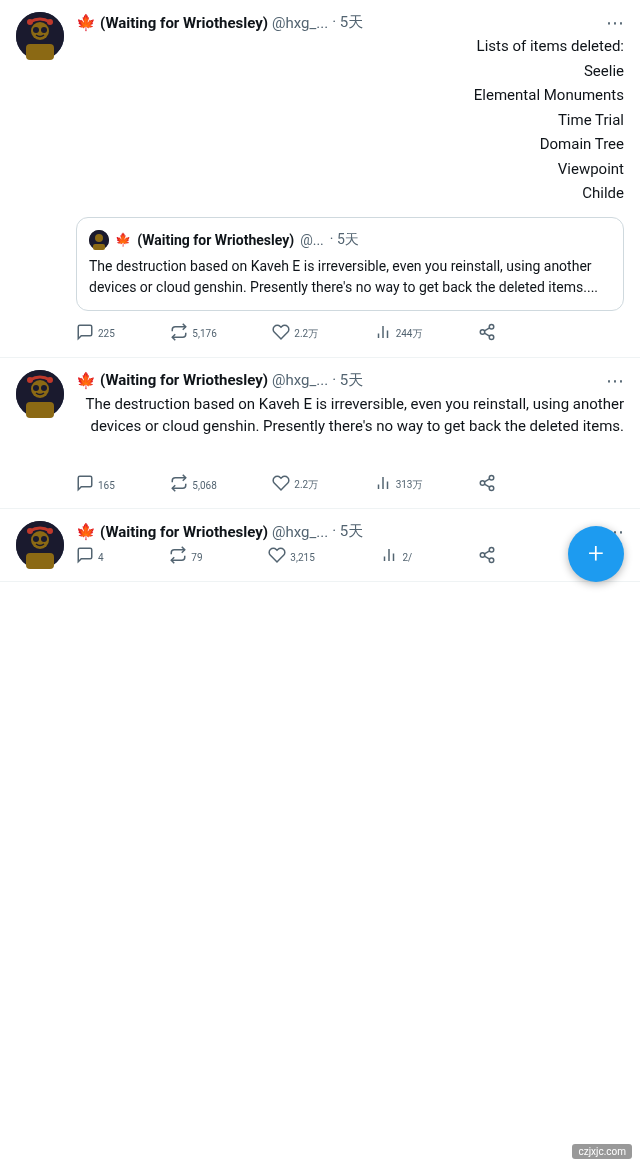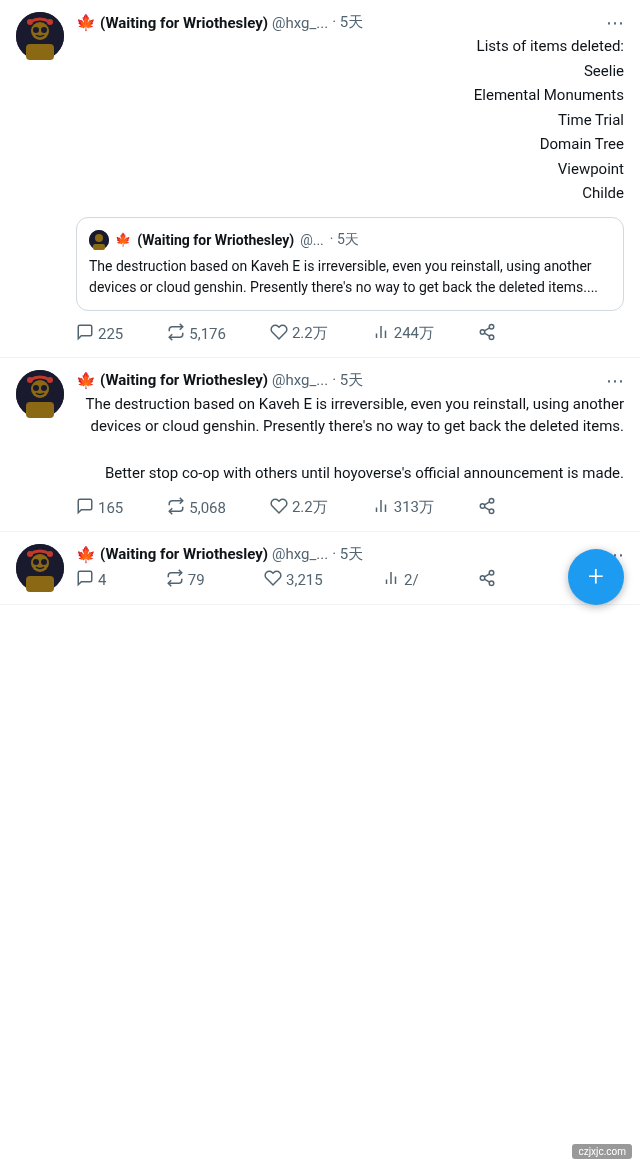--- a/index.html
+++ b/index.html
@@ -145,21 +145,21 @@
       justify-content: space-between;
       margin-top: 4px;
       max-width: 420px;
     }
 
     .action-item {
       display: flex;
       align-items: center;
       gap: 4px;
       color: #536471;
-      font-size: 15px;
+      font-size: 10px;
       cursor: pointer;
     }
 
     .action-icon {
       font-size: 16px;
     }
 
     .fab-button {
       position: absolute;
       bottom: 80px;
@@ -311,21 +311,20 @@
           <span class="maple-icon">🍁</span>
           <span class="tweet-name">(Waiting for Wriothesley)</span>
           <span class="tweet-handle">@hxg_...</span>
           <span class="tweet-time">· 5天</span>
         </div>
         <span class="more-icon">⋯</span>
       </div>
       <div class="tweet-text">
         <p>The destruction based on Kaveh E is irreversible, even you reinstall, using another devices or cloud genshin. Presently there's no way to get back the deleted items.</p>
         <br>
-        <p>Better stop co-op with others until hoyoverse's official announcement is made.</p>
       </div>
       <div class="tweet-actions">
         <div class="action-item">
           <span class="action-icon">
             <svg width="18" height="18" viewBox="0 0 24 24" fill="none" stroke="#536471" stroke-width="2">
                 <path d="M21 15a2 2 0 0 1-2 2H7l-4 4V5a2 2 0 0 1 2-2h14a2 2 0 0 1 2 2z"></path>
               </svg>
           </span>
           <span>165</span>
         </div>

